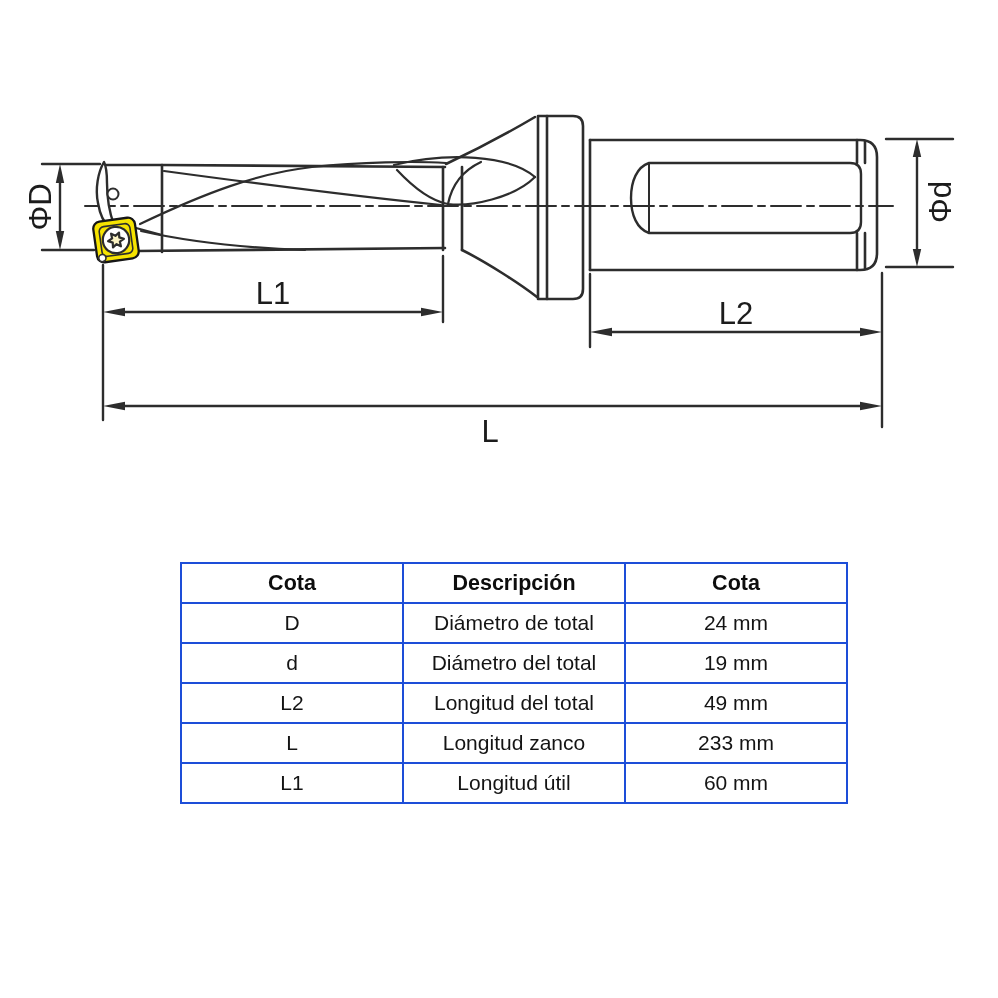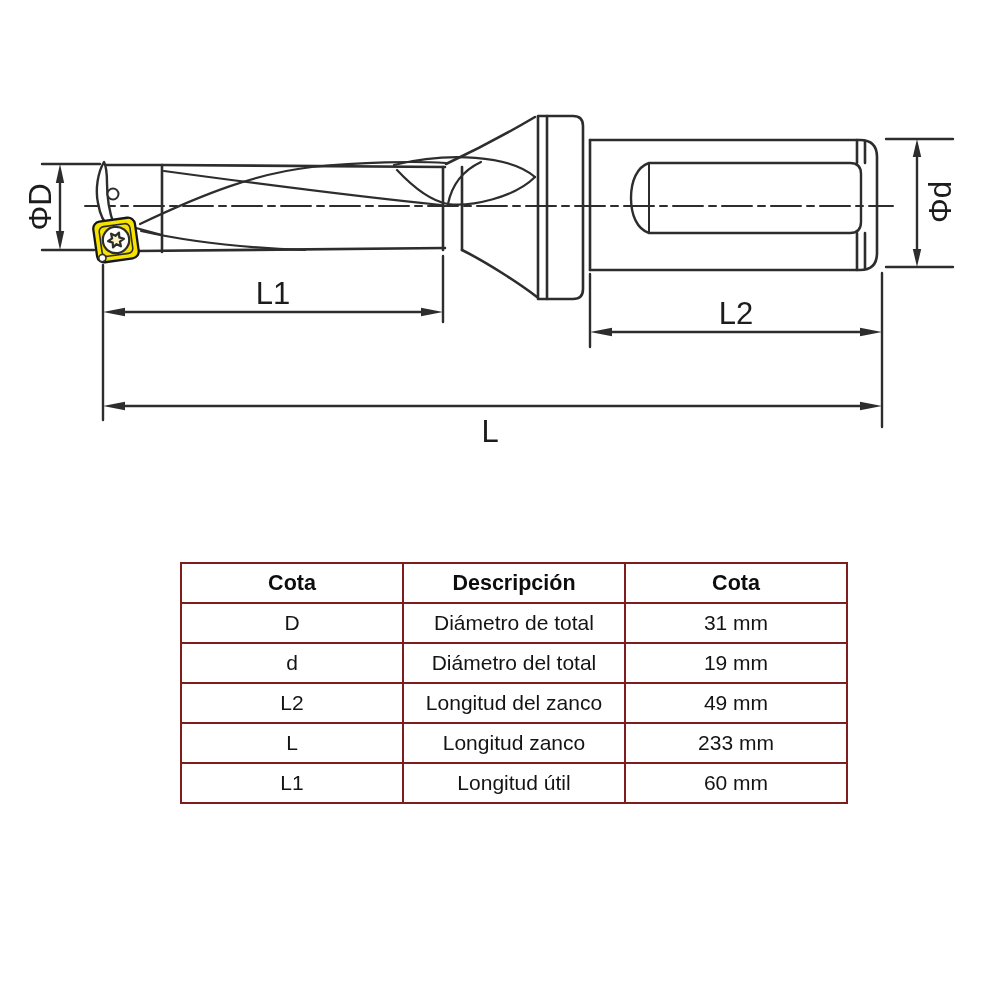--- a/index.html
+++ b/index.html
@@ -2,21 +2,21 @@
 <html><head>
 <meta charset="utf-8">
 <style>
   html,body{margin:0;padding:0;background:#ffffff;}
   body{width:998px;height:998px;overflow:hidden;font-family:"Liberation Sans",sans-serif;}
   .stage{position:relative;width:998px;height:998px;background:#fff;}
   svg.drawing{position:absolute;left:0;top:0;display:block;}
   .dimtext{fill:#1c1c1c;stroke:none;font-family:"Liberation Sans",sans-serif;font-size:31px;}
   .spec-table{position:absolute;left:180px;top:562px;width:668px;border-collapse:collapse;table-layout:fixed;}
   .spec-table th,.spec-table td{
-    border:2px solid #7f1d1d;height:38px;padding:0;margin:0;
+    border:2px solid #1d4ed8;height:38px;padding:0;margin:0;
     text-align:center;vertical-align:middle;font-size:21px;color:#141414;
     font-family:"Liberation Sans",sans-serif;white-space:nowrap;overflow:hidden;
   }
   .spec-table th{font-weight:bold;font-size:21.5px;color:#0d0d0d;}
 </style>
 </head>
 <body>
 
 <div class="stage">
 
@@ -113,30 +113,30 @@
       <tr>
         <th>Cota</th>
         <th>Descripción</th>
         <th>Cota</th>
       </tr>
     </thead>
     <tbody>
       <tr>
         <td>D</td>
         <td>Diámetro de total</td>
-        <td>31 mm</td>
+        <td>24 mm</td>
       </tr>
       <tr>
         <td>d</td>
         <td>Diámetro del total</td>
         <td>19 mm</td>
       </tr>
       <tr>
         <td>L2</td>
-        <td>Longitud del zanco</td>
+        <td>Longitud del total</td>
         <td>49 mm</td>
       </tr>
       <tr>
         <td>L</td>
         <td>Longitud zanco</td>
         <td>233 mm</td>
       </tr>
       <tr>
         <td>L1</td>
         <td>Longitud útil</td>

